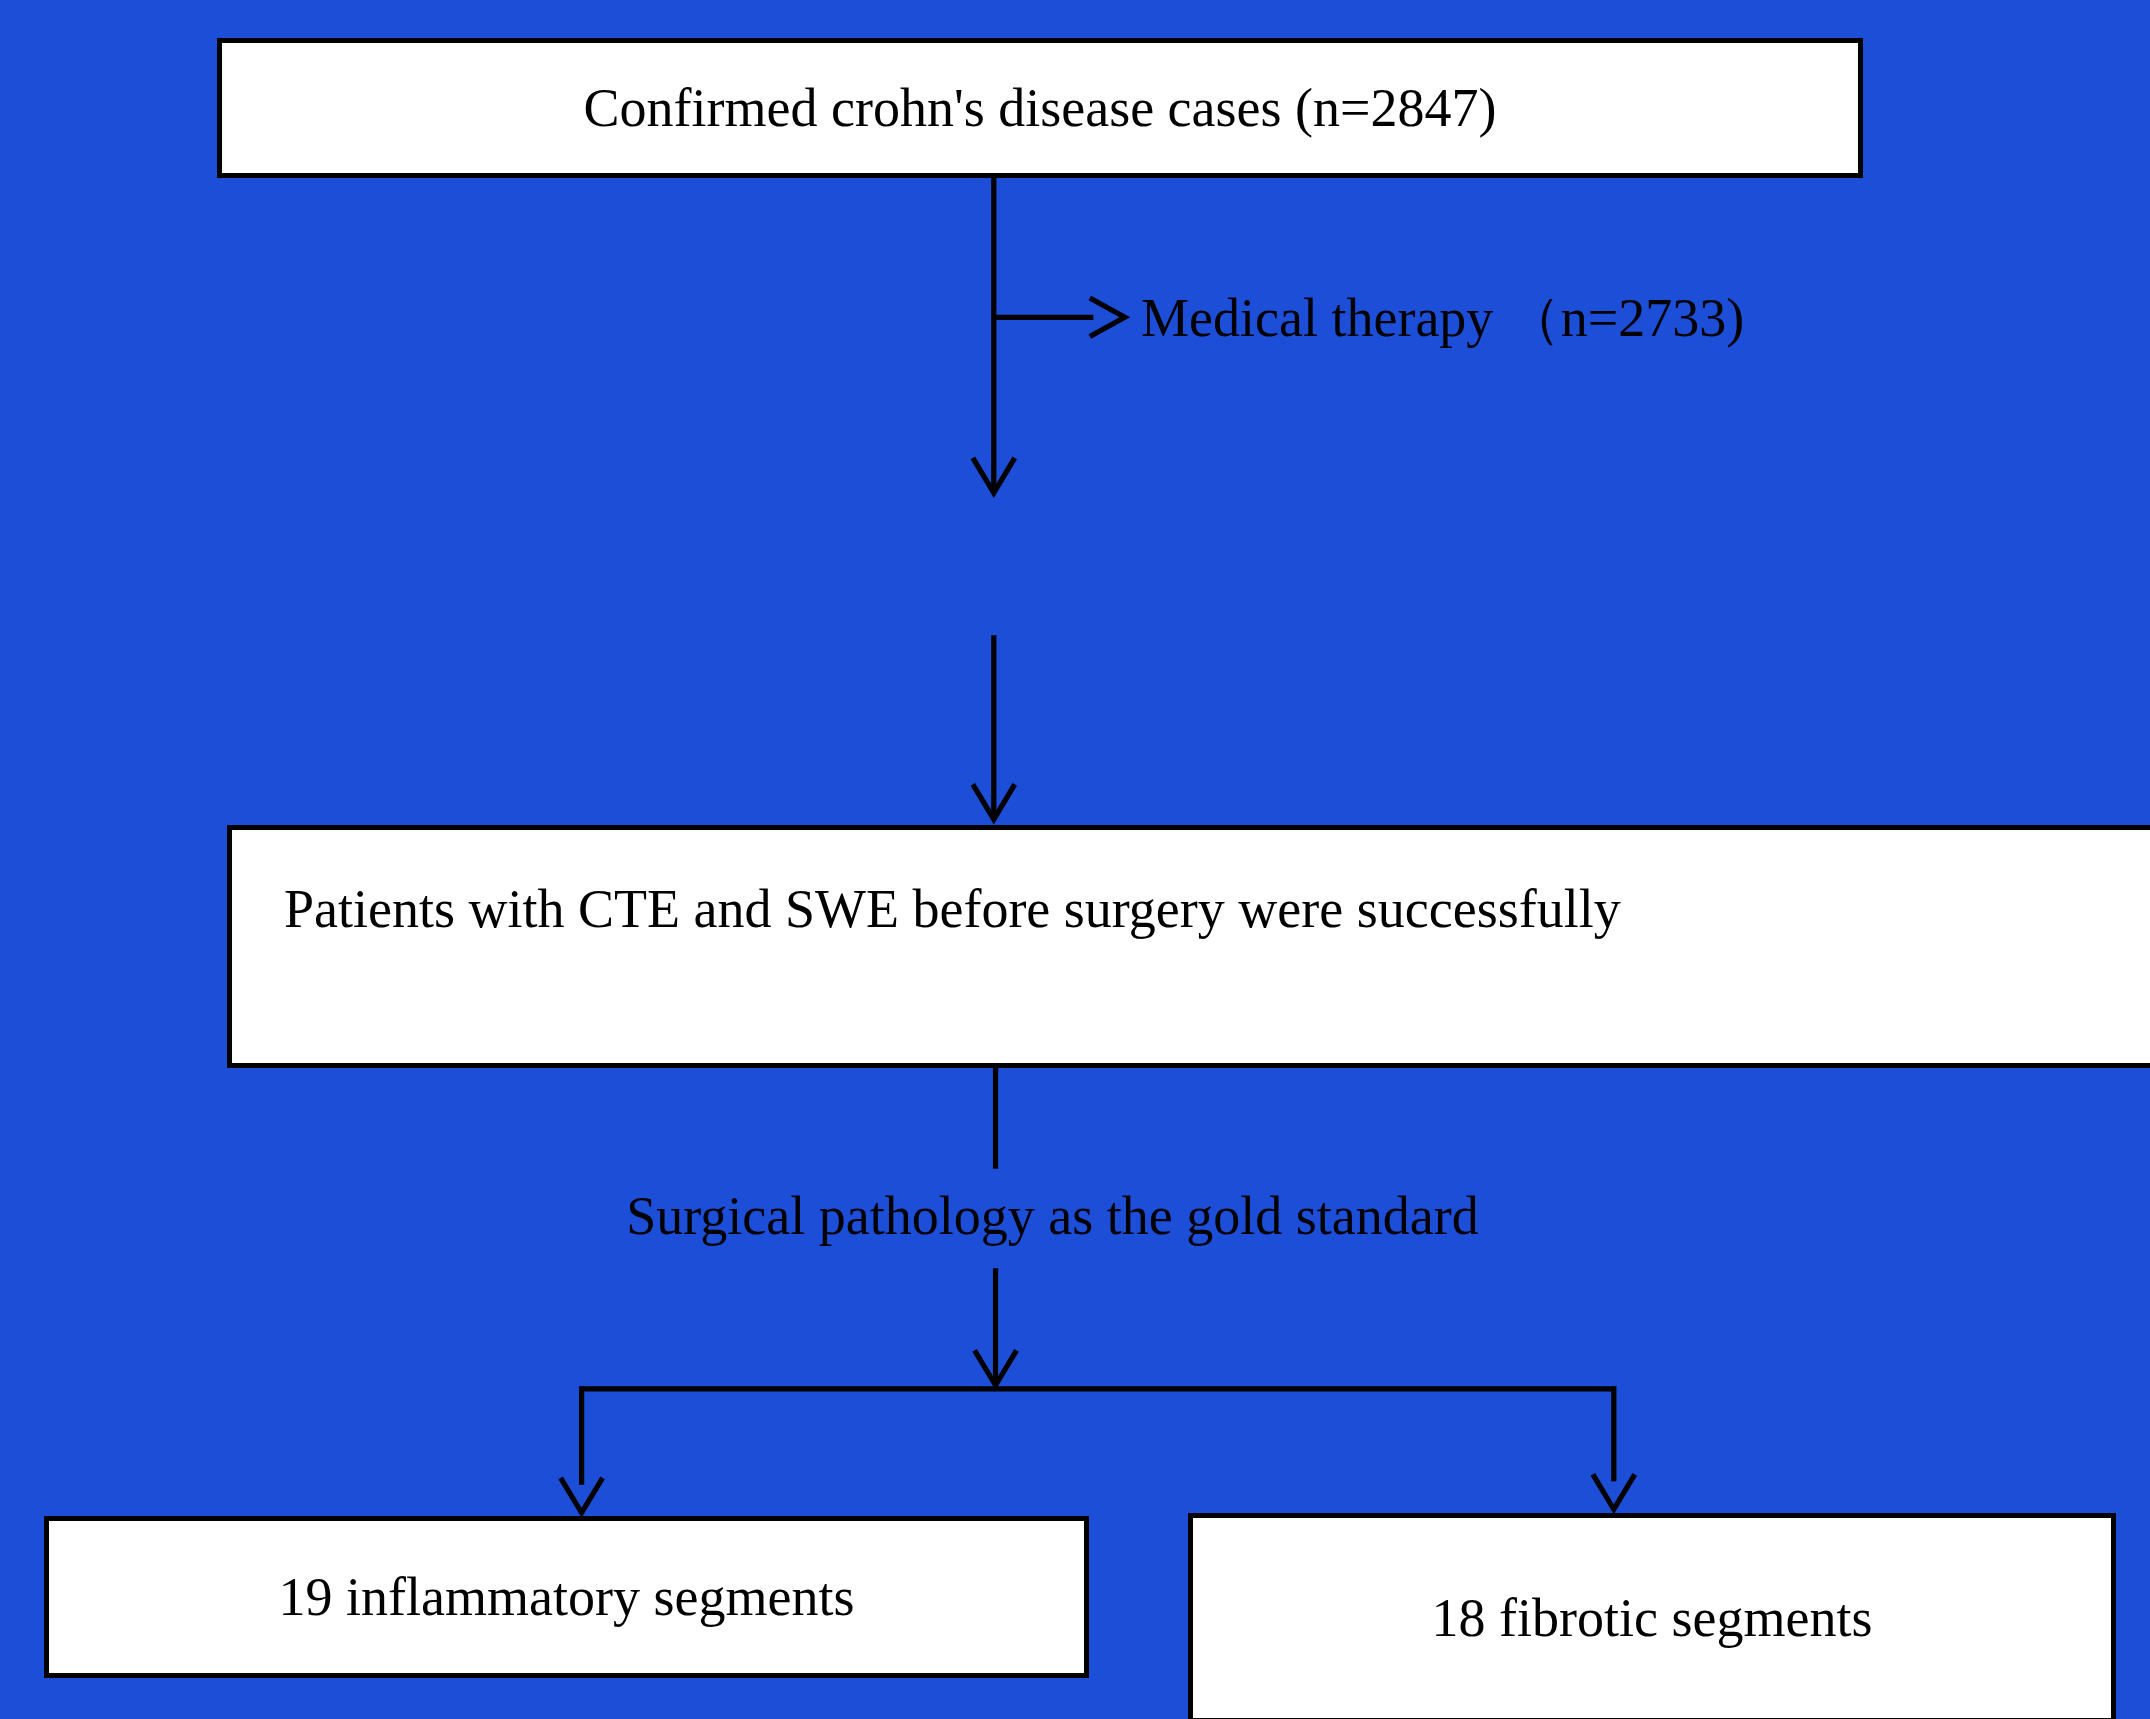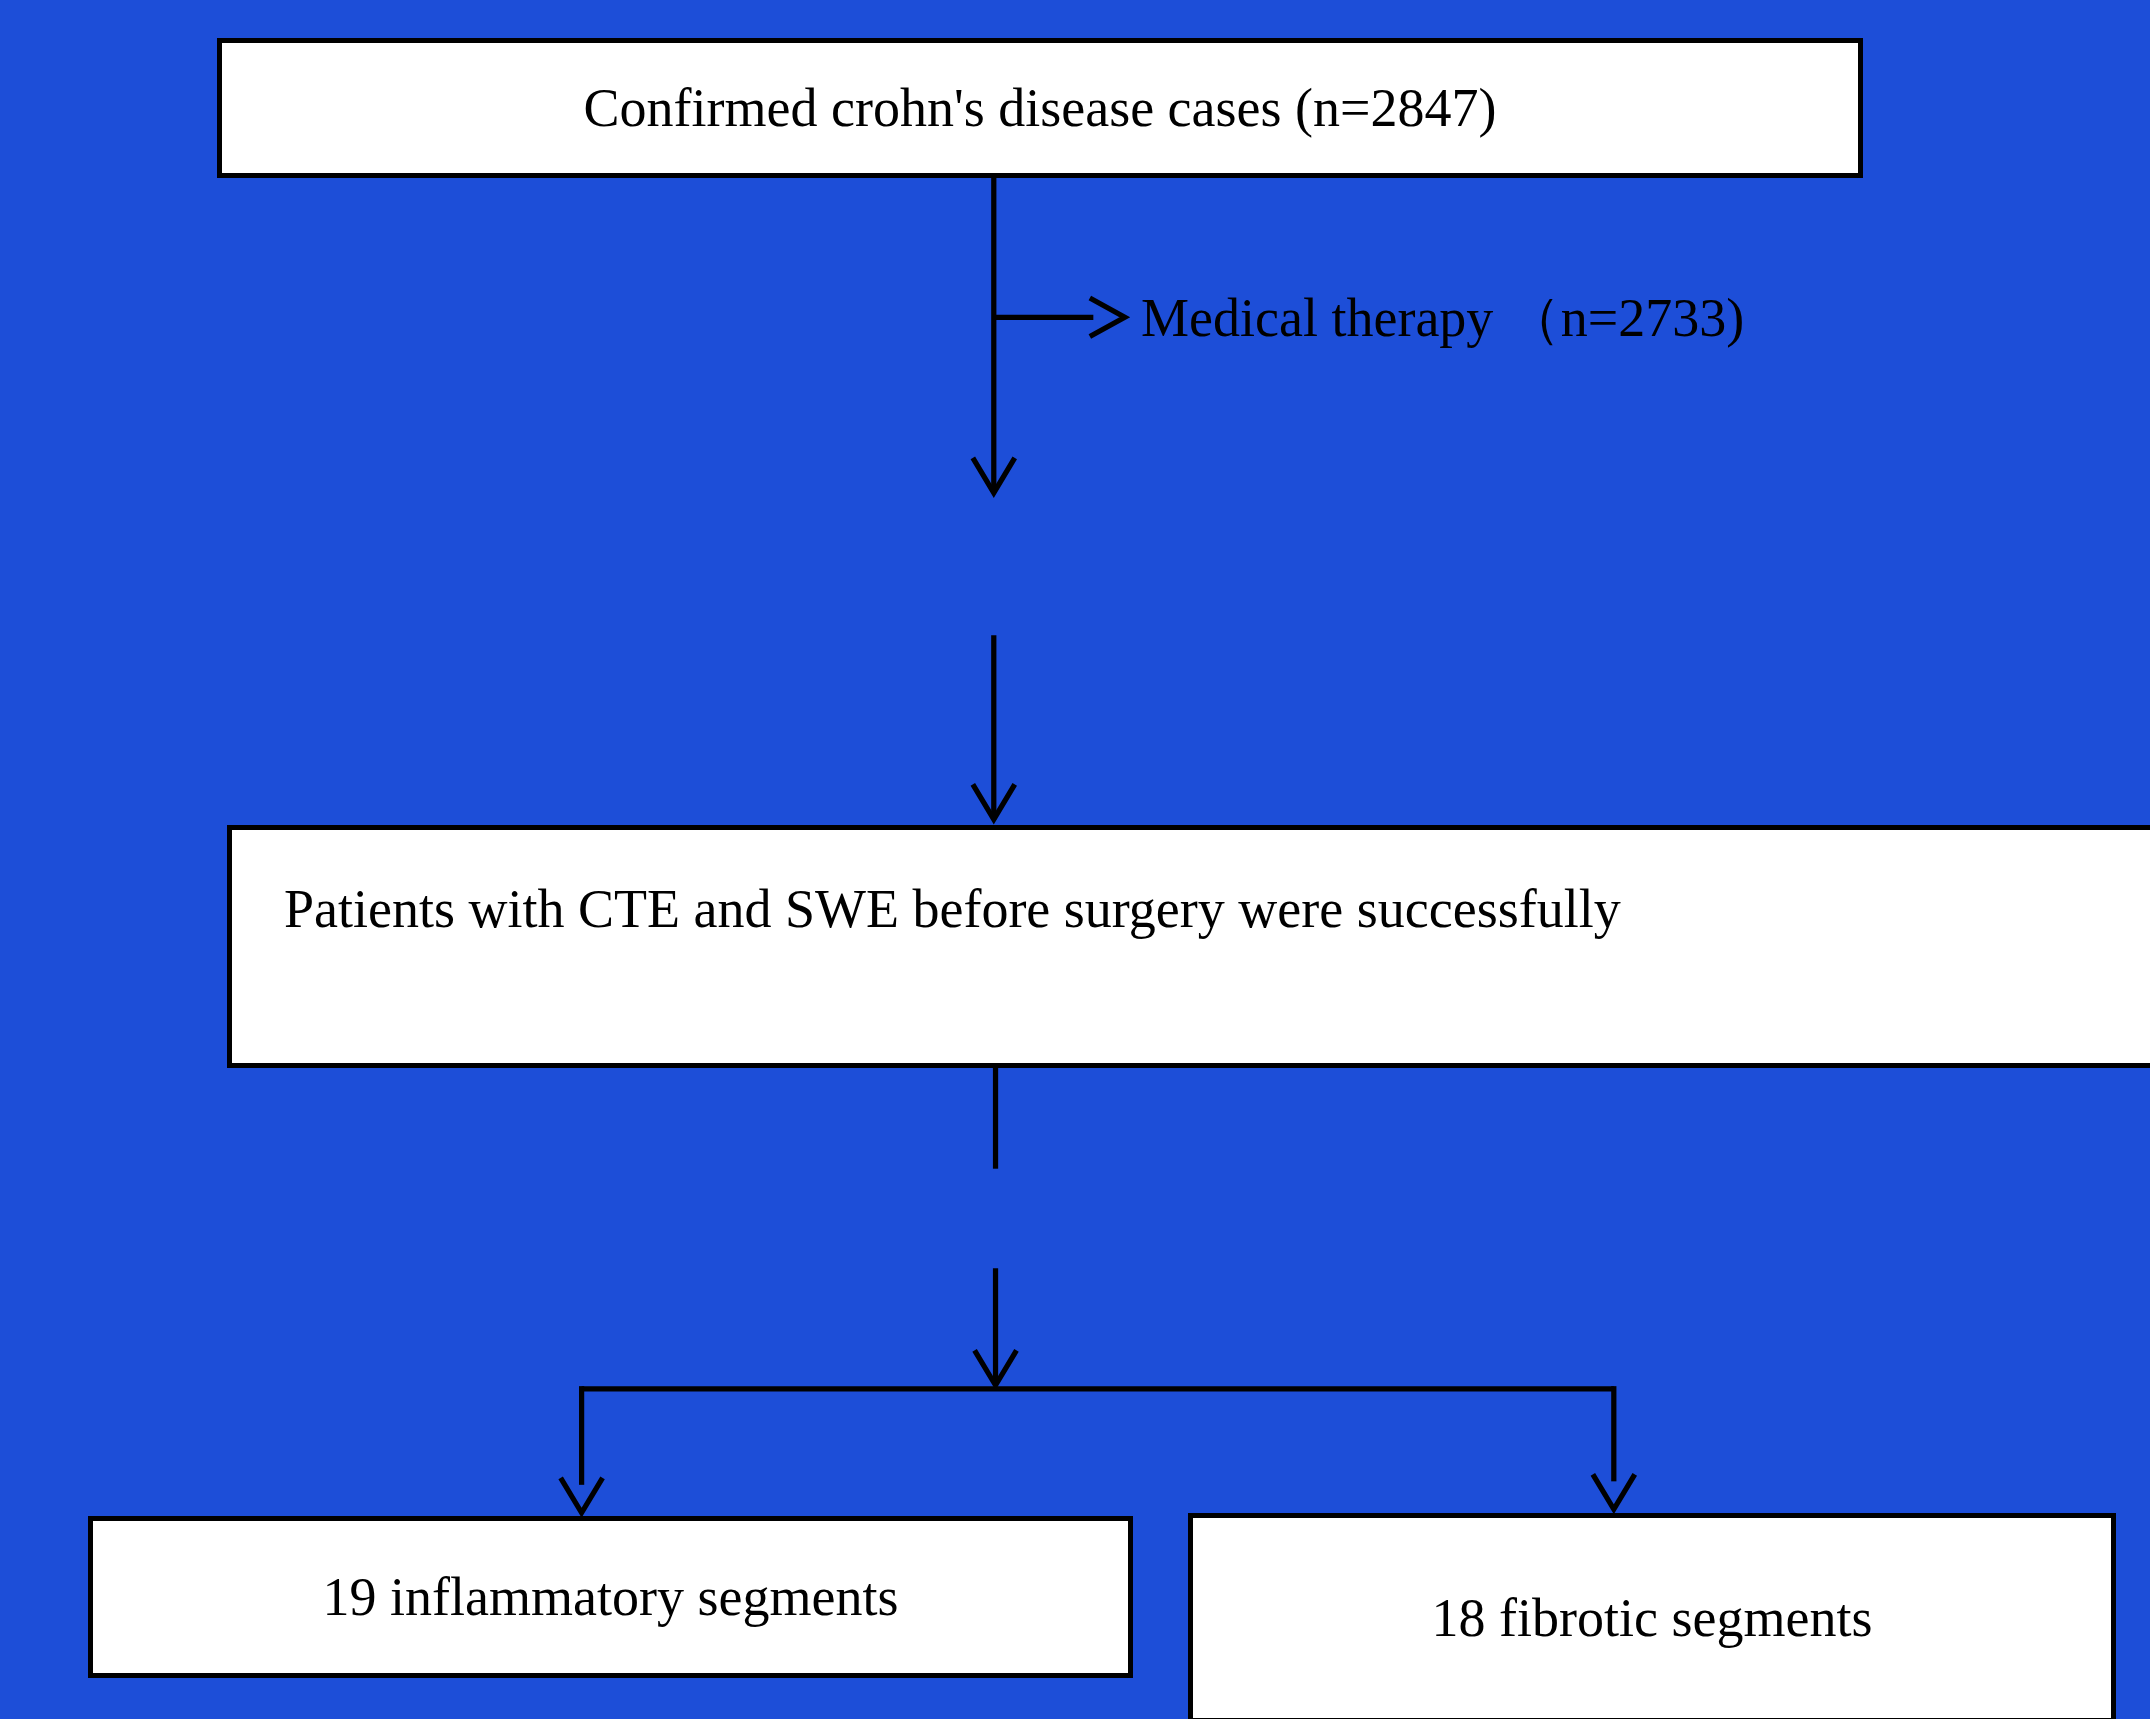--- a/index.html
+++ b/index.html
@@ -35,21 +35,21 @@
   .box-confirmed   { left: 217px;  top: 38px;   width: 1646px; height: 140px; }
   .box-surgical    { left: 220px;  top: 496px;  width: 1639px; height: 139px; }
   .box-enrolled    {
     left: 218px;  top: 825px;  width: 1995px; height: 243px;
     display: block;
     text-align: left;
     padding: 30px 35px 0 52px;
     margin-left: 9px;
   }
   .box-enrolled .line { display: block; line-height: 98px; }
-  .box-inflammatory { left: 44px;   top: 1516px; width: 1045px; height: 162px; margin-left: 44px; }
+  .box-inflammatory { left: 44px;   top: 1516px; width: 1045px; height: 162px; }
   .box-fibrotic     { left: 1188px; top: 1513px; width: 928px; height: 210px; }
   .float-label {
     position: absolute;
     white-space: nowrap;
   }
   .label-medical { left: 1141px; top: 286px; }
   .label-gold    { left: 568px;  top: 1184px; width: 969px; text-align: center; }
 </style>
 </head>
 <body>
@@ -85,20 +85,21 @@
     <span>Confirmed crohn's disease cases (n=2847)</span>
   </div>
 
   <div class="float-label label-medical">Medical therapy （n=2733)</div>
 
 
   <div class="box box-enrolled">
     <span class="line">Patients with CTE and SWE before surgery were successfully</span>
   </div>
 
+  <div class="float-label label-gold">Surgical pathology as the gold standard</div>
 
   <div class="box box-inflammatory">
     <span>19 inflammatory segments</span>
   </div>
 
   <div class="box box-fibrotic">
     <span>18 fibrotic segments</span>
   </div>
 
 </div>

